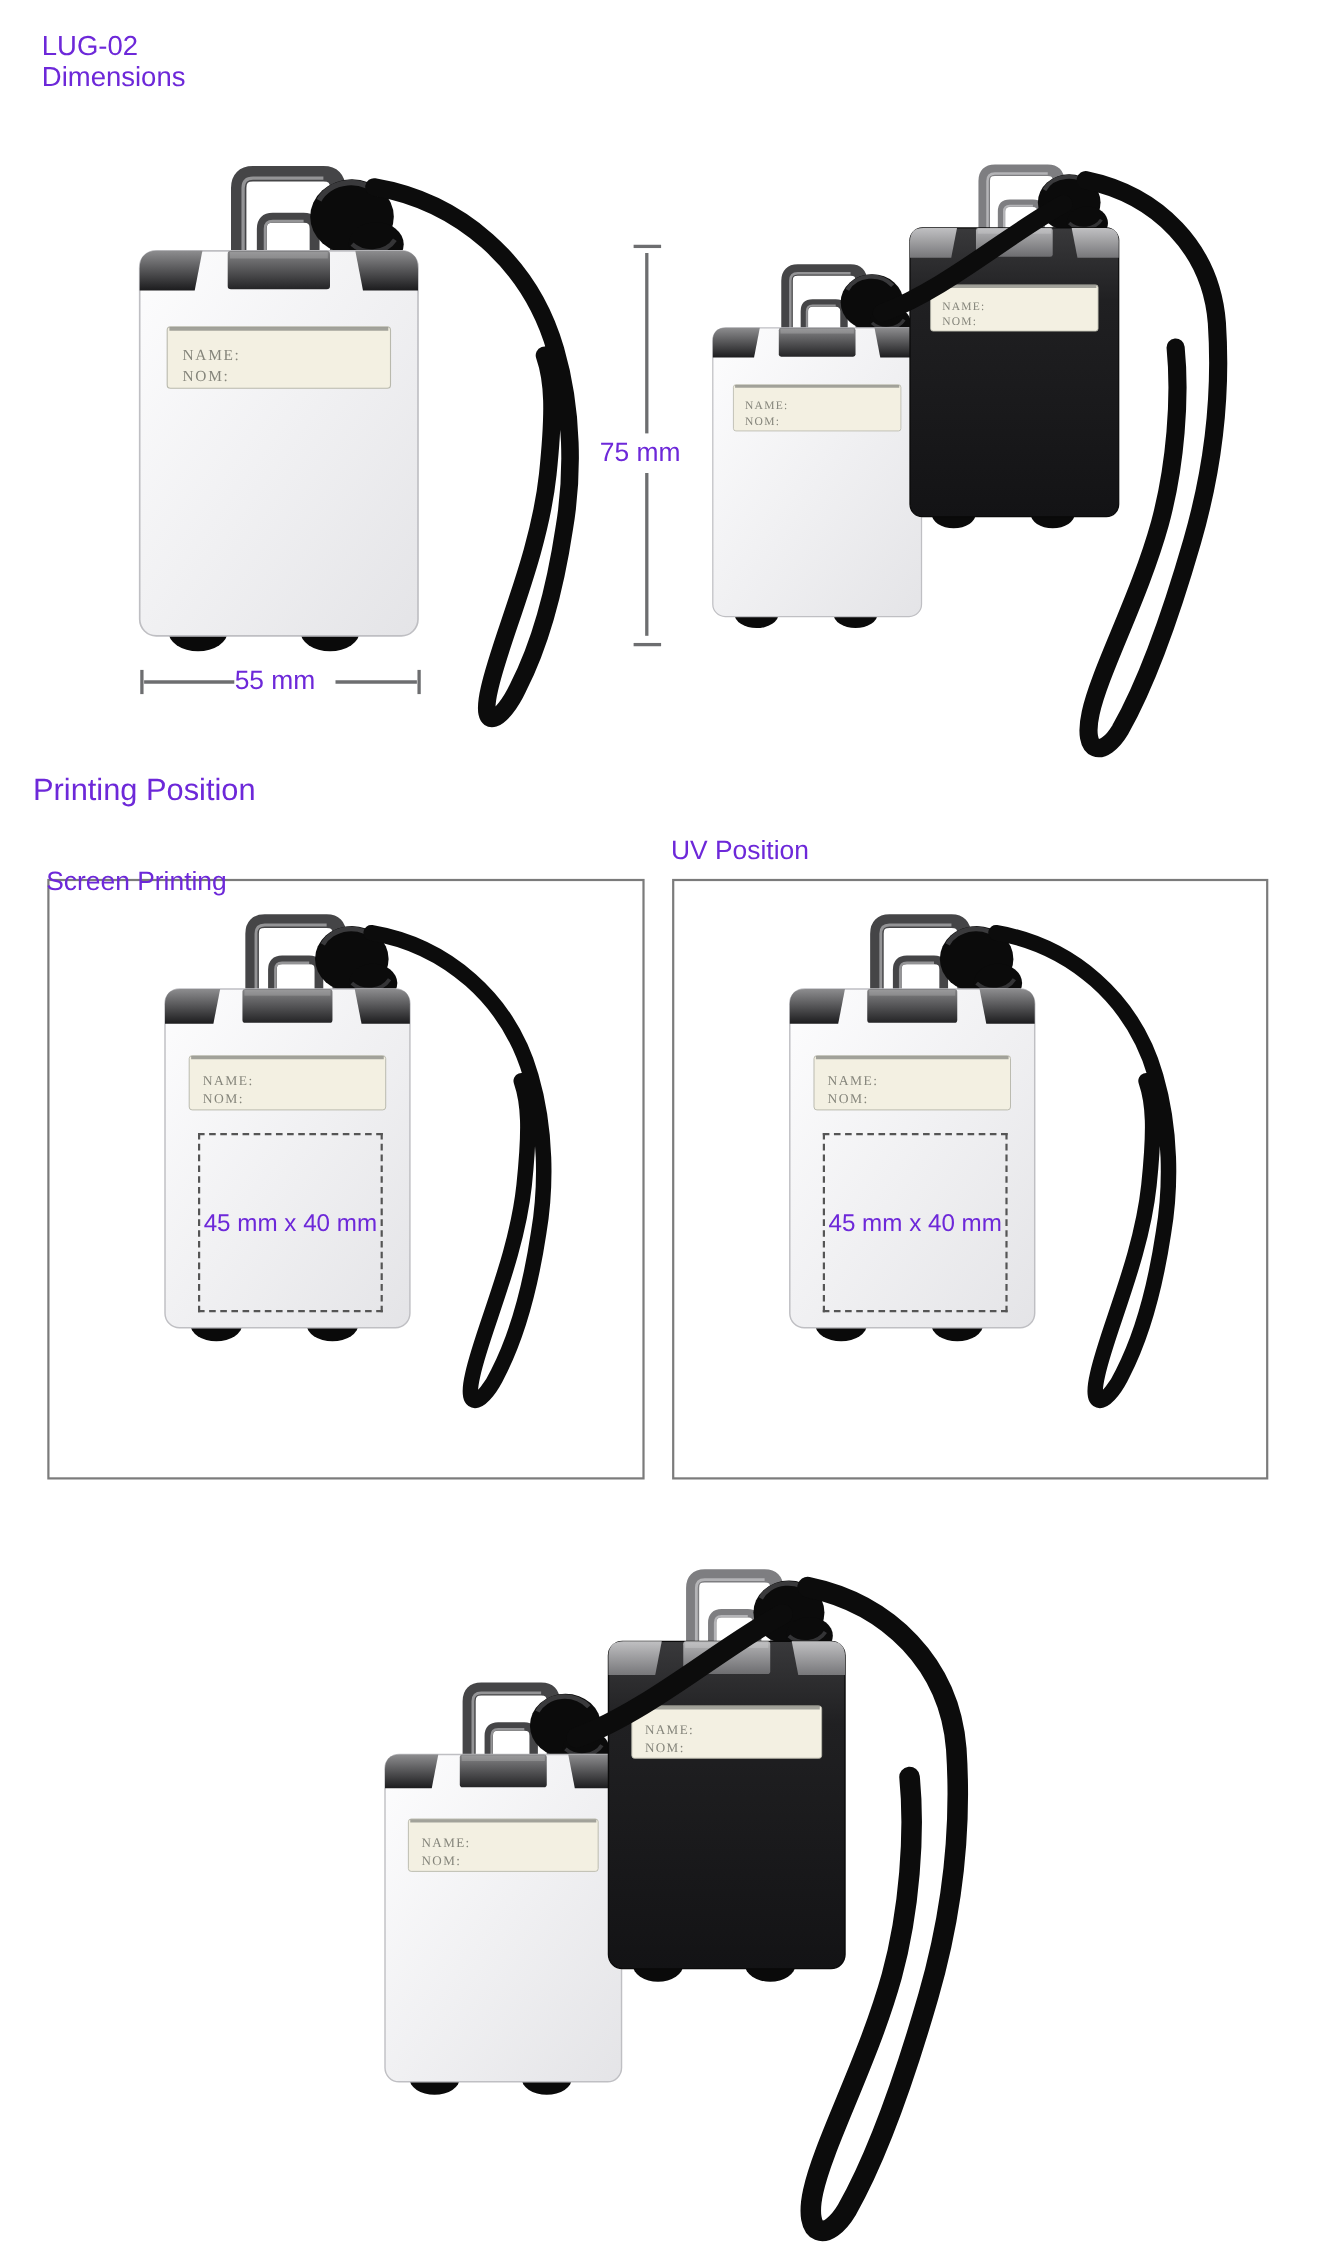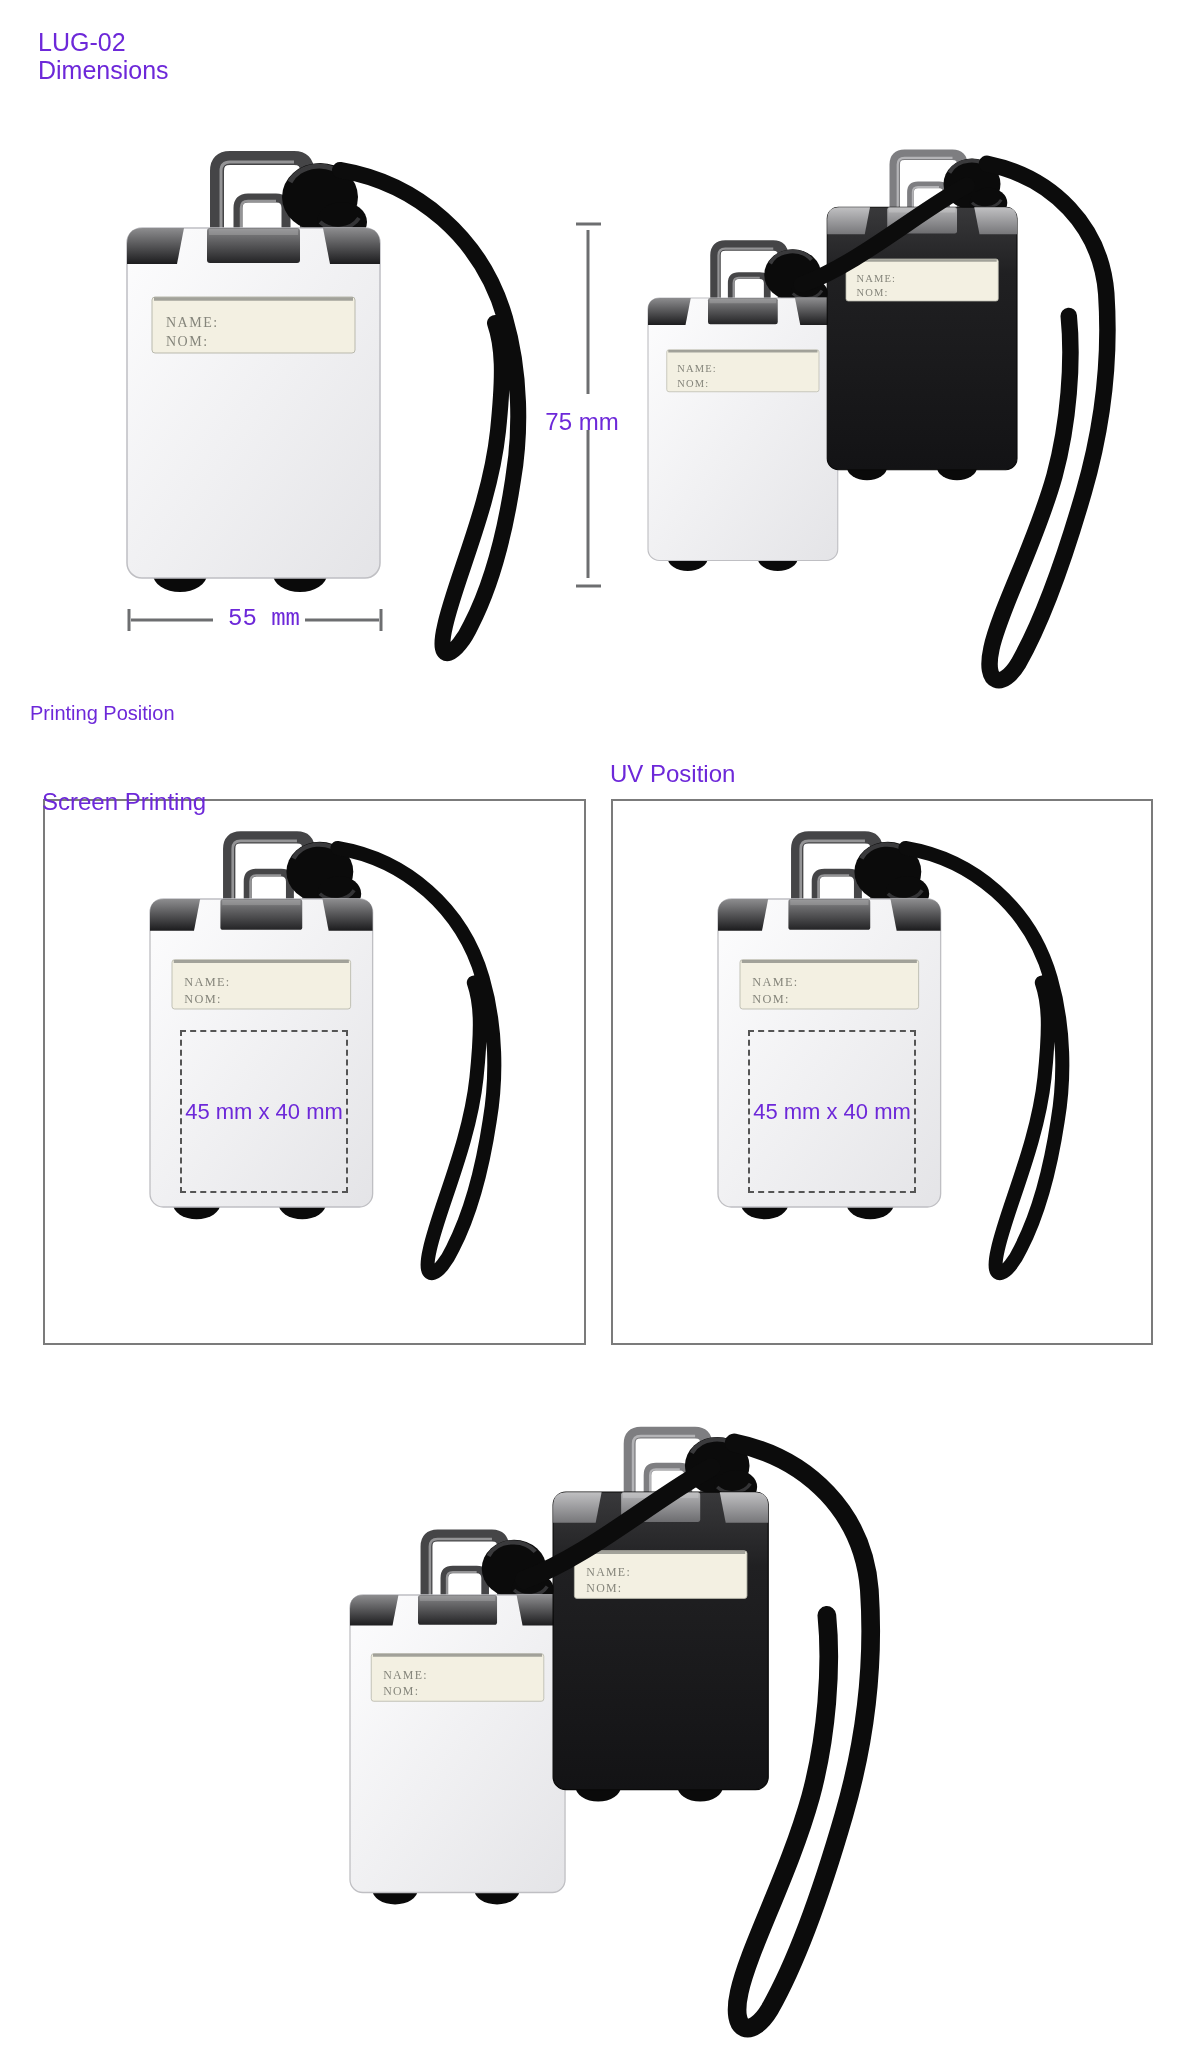--- a/index.html
+++ b/index.html
@@ -1,20 +1,20 @@
 <!DOCTYPE html>
 <html><head>
 <meta charset="utf-8">
 <style>
   html,body{margin:0;padding:0;background:#ffffff;}
   #page{position:relative;width:1198px;height:2048px;background:#ffffff;overflow:hidden;
         font-family:"Liberation Sans",sans-serif;}
   .lbl{position:absolute;color:#6d28d9;}
   .title{font-size:25px;font-weight:500;line-height:28px;}
-  .section{font-size:20px;font-weight:500;}
+  .section{font-size:28px;font-weight:500;}
   .sub{font-size:24px;font-weight:500;}
   .dim{font-size:24px;text-align:center;}
   .pbox{position:absolute;border:2px solid #7b7b7b;background:#ffffff;}
   .dashed{position:absolute;border:2px dashed #555555;display:flex;align-items:center;justify-content:center;}
   .dashed span{font-size:22px;color:#6d28d9;}
   svg{position:absolute;left:0;top:0;}
   .tag-white{--body:url(#gw);--bstroke:#bfbfc3;--cap:url(#gc);--bar:url(#gb);--hdl:#454547;--hdlhi:#a8a8aa;}
   .tag-black{--body:url(#gk);--bstroke:#0a0a0a;--cap:url(#gck);--bar:url(#gbk);--hdl:#7e7e81;--hdlhi:#c2c2c4;}
   .strap{fill:none;stroke:#0c0c0c;stroke-linecap:round;stroke-linejoin:round;}
   .sw16{stroke-width:16;}
@@ -146,20 +146,20 @@
   </div>
   <div class="dashed" style="left:748px;top:1030px;width:164px;height:159px;">
     <span>45 mm x 40 mm</span>
   </div>
 
   <div class="lbl title" style="left:38px;top:28px;">
     <div>LUG-02</div>
     <div>Dimensions</div>
   </div>
 
-  <div class="lbl dim" style="left:528px;top:408px;width:108px;">75 mm</div>
-  <div class="lbl dim" style="left:204px;top:605px;width:120px;font-family:Liberation Mono, monospace;">55 mm</div>
+  <div class="lbl dim" style="left:528px;top:398px;width:108px;">75 mm</div>
+  <div class="lbl dim" style="left:190px;top:605px;width:120px;">55 mm</div>
 
   <div class="lbl section" style="left:30px;top:702px;">Printing Position</div>
   <div class="lbl sub" style="left:42px;top:788px;">Screen Printing</div>
   <div class="lbl sub" style="left:610px;top:760px;">UV Position</div>
 
 </div>
 
 </body></html>

